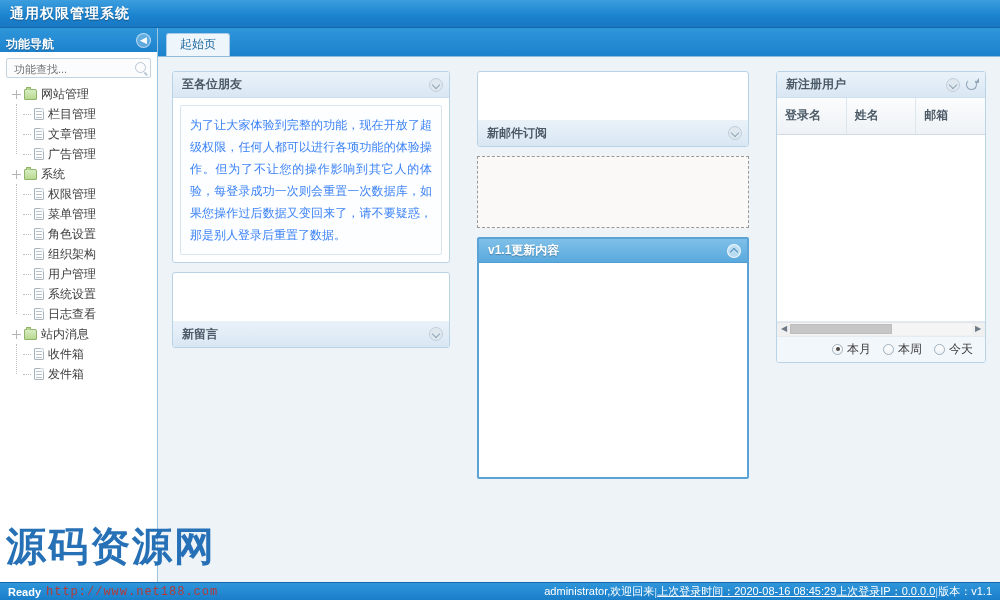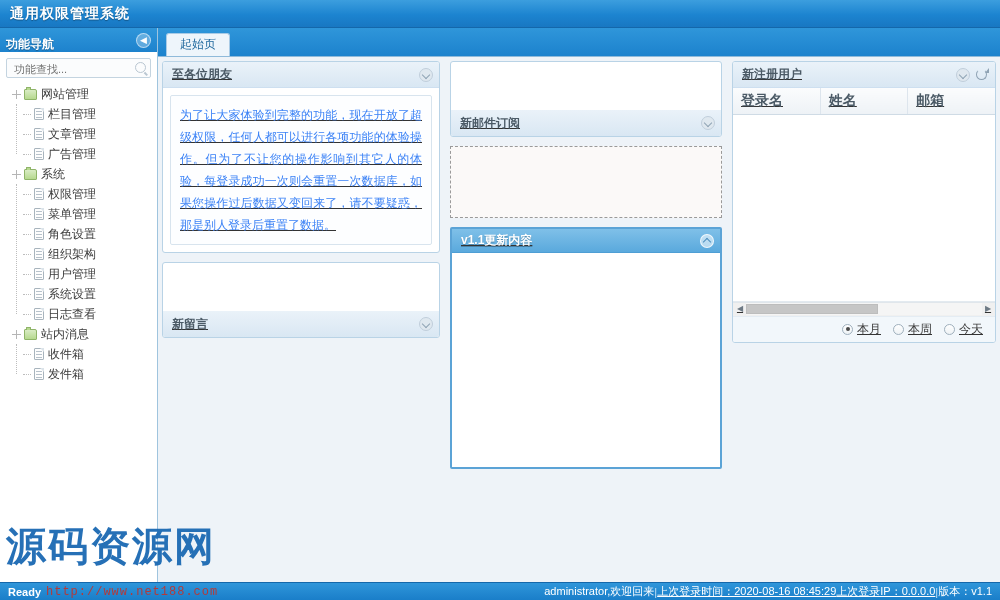--- a/index.html
+++ b/index.html
@@ -256,27 +256,26 @@
     border: 1px solid #a9cbe6;
     border-bottom: none;
     border-radius: 3px 3px 0 0;
     font-size: 12px;
     color: #21699e;
   }
   #portal {
     flex: 1;
     background: #eef3f8;
     border-top: 1px solid #8fbada;
-    padding: 4px;
-    box-sizing: border-box;
-    display: flex;
-    gap: 10px;
+    padding: 14px;
+    box-sizing: border-box;
+    display: flex;
+    gap: 27px;
     align-items: flex-start;
     overflow: hidden;
-    text-decoration: underline;
   }
   .column {
     display: flex;
     flex-direction: column;
     gap: 9px;
   }
   .col-1 { width: 278px; }
   .col-2 { width: 272px; }
   .col-3 { flex: 1; }
 
@@ -405,25 +404,25 @@
     background: #ffffff;
   }
 
   
   .grid {
     width: 100%;
     border-collapse: collapse;
     table-layout: fixed;
   }
   .grid th {
-    height: 26px;
+    height: 36px;
     background: linear-gradient(to bottom, #fbfcfd 0%, #eef2f6 100%);
     border-bottom: 1px solid #cfdbe5;
     border-right: 1px solid #dde5ed;
-    font-size: 14px;
+    font-size: 12px;
     font-weight: bold;
     color: #4b5a66;
     text-align: left;
     padding-left: 8px;
     box-sizing: border-box;
     margin-left: 36px;
   }
   .grid th:last-child { border-right: none; }
   .grid-body {
     height: 186px;

